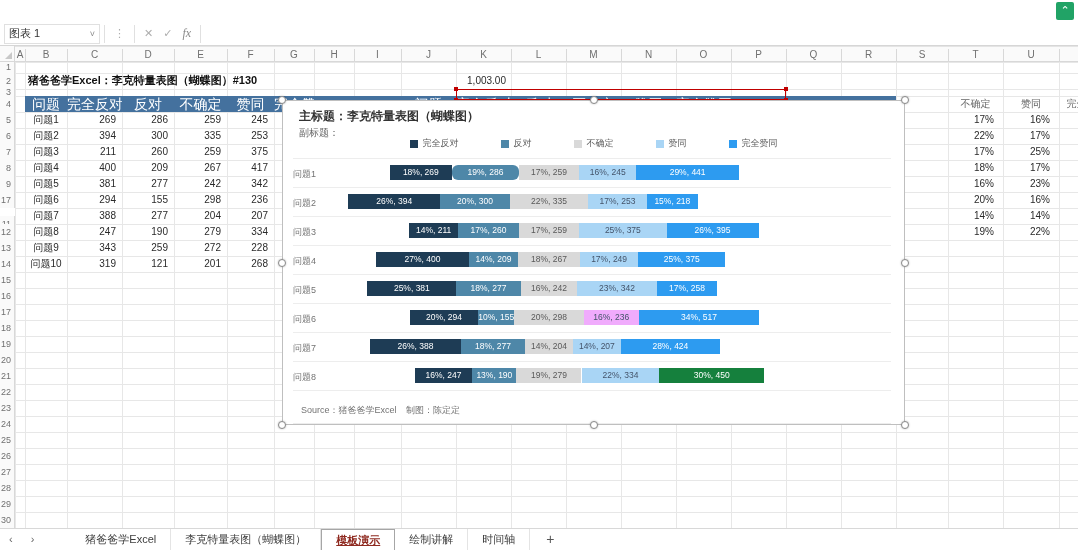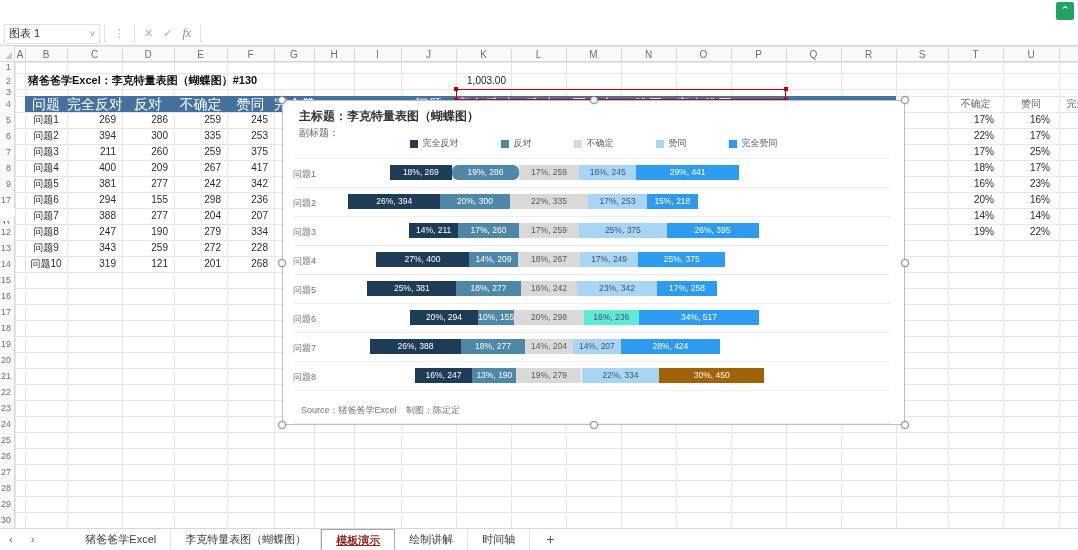--- a/index.html
+++ b/index.html
@@ -389,34 +389,34 @@
         <div class="cat-label" style="top: 183px;">问题5</div>
         <div class="seg" style="left: 84.493px; top: 180px; width: 88.773px; background: rgb(30, 60, 85); color: rgb(255, 255, 255);">25%, 381</div>
         <div class="seg" style="left: 173.266px; top: 180px; width: 64.541px; background: rgb(78, 135, 168); color: rgb(255, 255, 255);">18%, 277</div>
         <div class="seg" style="left: 237.807px; top: 180px; width: 56.386px; background: rgb(217, 217, 217); color: rgb(89, 89, 89);">16%, 242</div>
         <div class="seg" style="left: 294.193px; top: 180px; width: 79.686px; background: rgb(169, 213, 245); color: rgb(68, 84, 106);">23%, 342</div>
         <div class="seg" style="left: 373.879px; top: 180px; width: 60.114px; background: rgb(45, 155, 240); color: rgb(255, 255, 255);">17%, 258</div>
         <div class="cat-label" style="top: 212px;">问题6</div>
         <div class="seg" style="left: 126.666px; top: 209px; width: 68.502px; background: rgb(30, 60, 85); color: rgb(255, 255, 255);">20%, 294</div>
         <div class="seg" style="left: 195.168px; top: 209px; width: 36.115px; background: rgb(78, 135, 168); color: rgb(255, 255, 255);">10%, 155</div>
         <div class="seg" style="left: 231.283px; top: 209px; width: 69.434px; background: rgb(217, 217, 217); color: rgb(89, 89, 89);">20%, 298</div>
-        <div class="seg" style="left: 300.717px; top: 209px; width: 54.988px; background: #5eead4; color: rgb(68, 84, 106);">16%, 236</div>
+        <div class="seg" style="left: 300.717px; top: 209px; width: 54.988px; background: #f0abfc; color: rgb(68, 84, 106);">16%, 236</div>
         <div class="seg" style="left: 355.705px; top: 209px; width: 120.461px; background: rgb(45, 155, 240); color: rgb(255, 255, 255);">34%, 517</div>
         <div class="cat-label" style="top: 241px;">问题7</div>
         <div class="seg" style="left: 87.289px; top: 238px; width: 90.404px; background: rgb(30, 60, 85); color: rgb(255, 255, 255);">26%, 388</div>
         <div class="seg" style="left: 177.693px; top: 238px; width: 64.541px; background: rgb(78, 135, 168); color: rgb(255, 255, 255);">18%, 277</div>
         <div class="seg" style="left: 242.234px; top: 238px; width: 47.532px; background: rgb(217, 217, 217); color: rgb(89, 89, 89);">14%, 204</div>
         <div class="seg" style="left: 289.766px; top: 238px; width: 48.231px; background: rgb(169, 213, 245); color: rgb(68, 84, 106);">14%, 207</div>
         <div class="seg" style="left: 337.997px; top: 238px; width: 98.792px; background: rgb(45, 155, 240); color: rgb(255, 255, 255);">28%, 424</div>
         <div class="cat-label" style="top: 270px;">问题8</div>
         <div class="seg" style="left: 131.675px; top: 267px; width: 57.551px; background: rgb(30, 60, 85); color: rgb(255, 255, 255);">16%, 247</div>
         <div class="seg" style="left: 189.226px; top: 267px; width: 44.27px; background: rgb(78, 135, 168); color: rgb(255, 255, 255);">13%, 190</div>
         <div class="seg" style="left: 233.496px; top: 267px; width: 65.007px; background: rgb(217, 217, 217); color: rgb(89, 89, 89);">19%, 279</div>
         <div class="seg" style="left: 298.503px; top: 267px; width: 77.822px; background: rgb(169, 213, 245); color: rgb(68, 84, 106);">22%, 334</div>
-        <div class="seg" style="left: 376.325px; top: 267px; width: 104.85px; background: #a16207; color: rgb(255, 255, 255);">30%, 450</div>
+        <div class="seg" style="left: 376.325px; top: 267px; width: 104.85px; background: #15803d; color: rgb(255, 255, 255);">30%, 450</div>
       </div>
     </div>
   <div id="handles">
       <div class="handle" style="left: 278px; top: 96px;"></div>
       <div class="handle" style="left: 589.5px; top: 96px;"></div>
       <div class="handle" style="left: 901px; top: 96px;"></div>
       <div class="handle" style="left: 278px; top: 258.5px;"></div>
       <div class="handle" style="left: 901px; top: 258.5px;"></div>
       <div class="handle" style="left: 278px; top: 421px;"></div>
       <div class="handle" style="left: 589.5px; top: 421px;"></div>

